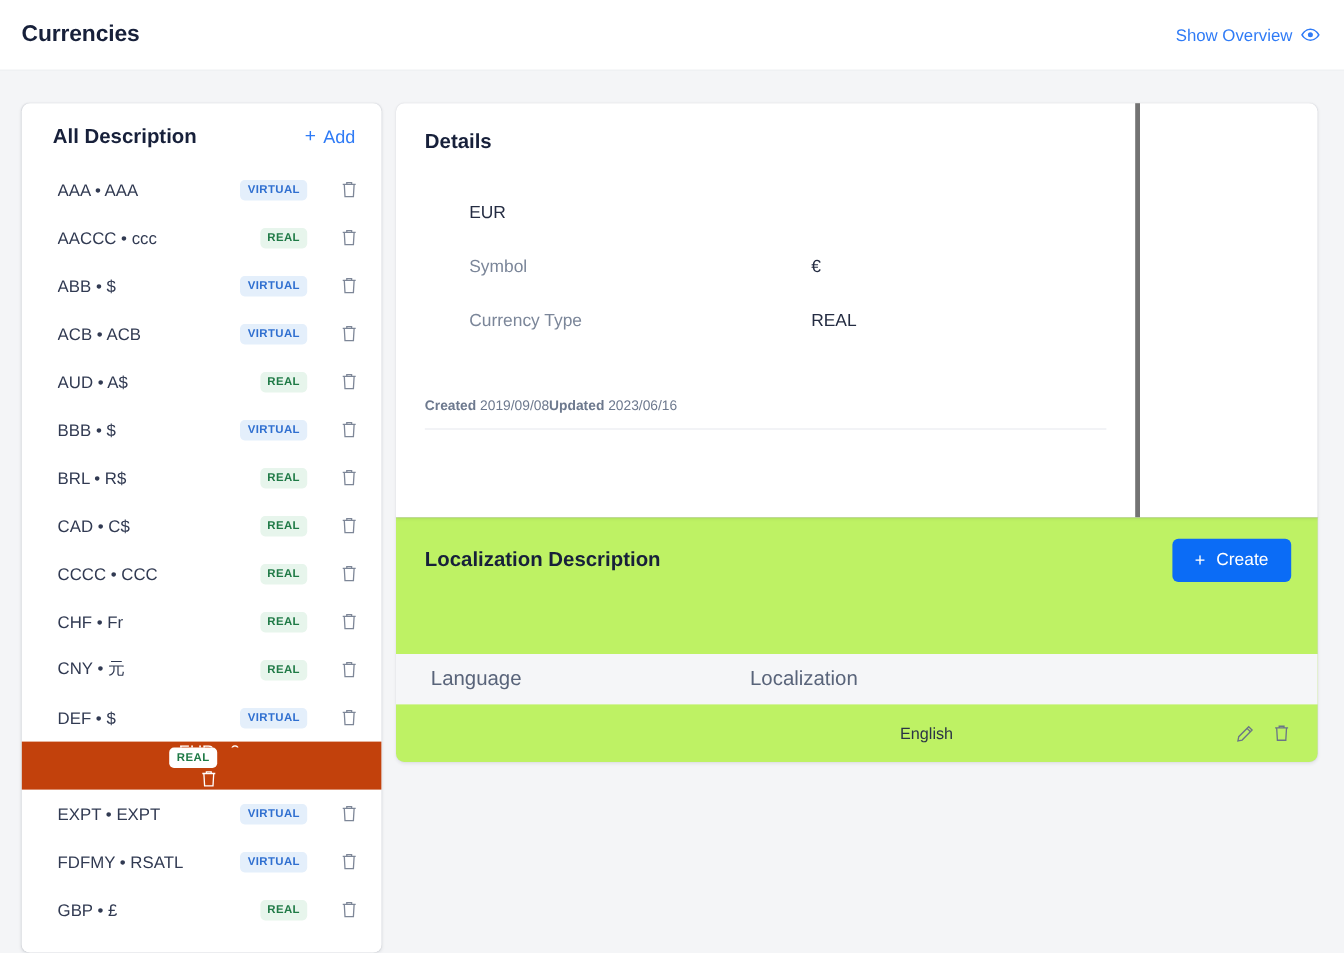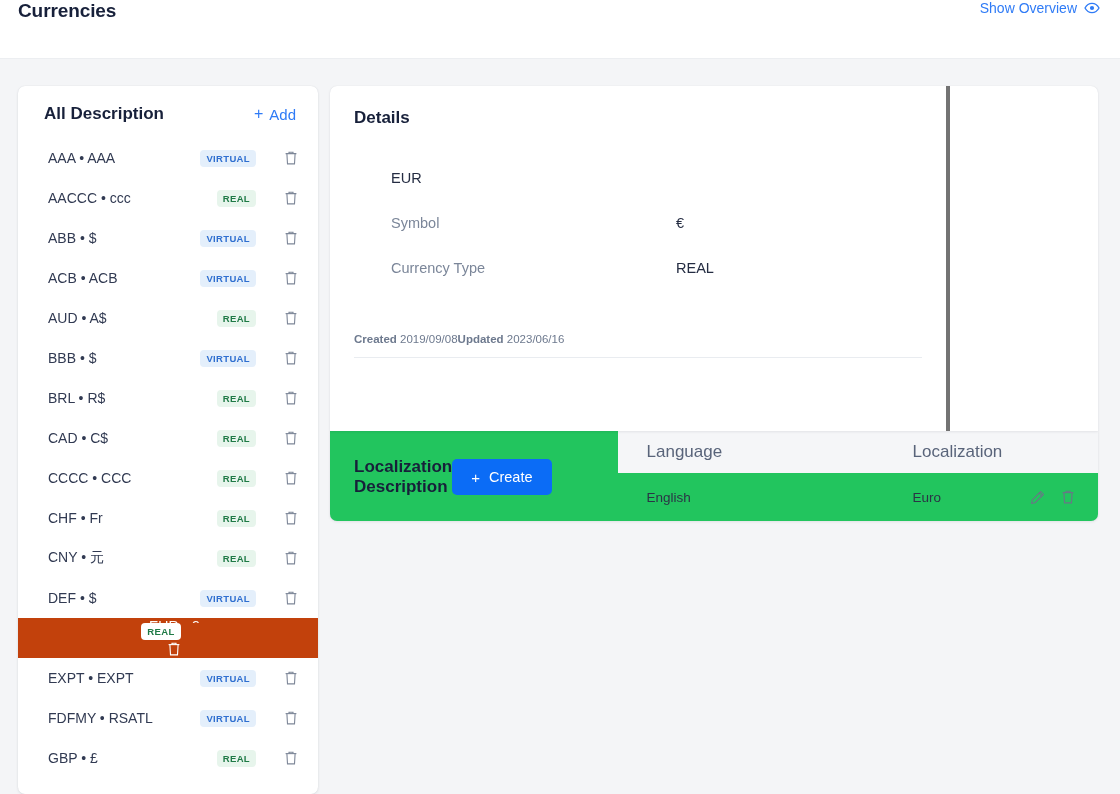--- a/index.html
+++ b/index.html
@@ -10,21 +10,21 @@
     -webkit-font-smoothing: antialiased;
     overflow: hidden;
   }
 
   
   .topbar {
     height: 59px;
     background: #ffffff;
     border-bottom: 1px solid #eceef1;
     display: flex;
-    align-items: flex-start;
+    align-items: center;
     justify-content: space-between;
     padding: 0 20px 0 18px;
   }
   .page-title {
     font-size: 19px;
     font-weight: bold;
     color: #17203a;
     letter-spacing: -0.1px;
   }
   .overview-link {
@@ -172,27 +172,27 @@
   .meta-row b { font-weight: bold; }
   .details-divider {
     margin: 12px 24px 0 24px;
     height: 1px;
     background: #e9ecf0;
   }
   .details-pad { height: 9px; }
 
   
   .loc-card {
-    background: #22c55e;
+    background: #bef264;
     border-radius: 0 0 7px 7px;
     box-shadow: 0 1px 3px rgba(20,30,55,0.08), 0 0 1px rgba(20,30,55,0.1);
     flex: 1 1 auto;
     width: 100%;
     display: flex;
-    flex-direction: row;
+    flex-direction: column;
     gap: 44px;
   }
   .loc-head {
     display: flex;
     align-items: center;
     justify-content: space-between;
     padding: 18px 22px 16px 24px;
   }
   .loc-title {
     font-size: 17px;
@@ -497,21 +497,20 @@
       </div>
       <div class="loc-table">
         <div class="loc-thead">
           <div class="th col-lang">Language</div>
           <div class="th col-desc">Localization</div>
           <div class="col-act"></div>
         </div>
         <div id="loc-rows">
             <div class="loc-row">
               <div class="td col-lang">English</div>
-              <div class="td col-desc">Euro</div>
               <div class="col-act">
                 <span class="act-icon">
                   <svg width="15" height="15" viewBox="0 0 15 15" fill="none" stroke="#6b7587" stroke-width="1.1">
                     <path d="M10.6 1.6l2.8 2.8-8.3 8.3-3.5.7.7-3.5z"></path>
                     <path d="M9.2 3l2.8 2.8"></path>
                   </svg>
                 </span>
                 <span class="act-icon">
                   <svg width="14" height="16" viewBox="0 0 14 16" fill="none" stroke="#6b7587" stroke-width="1.1">
                     <path d="M1.6 3.6h10.8"></path>

